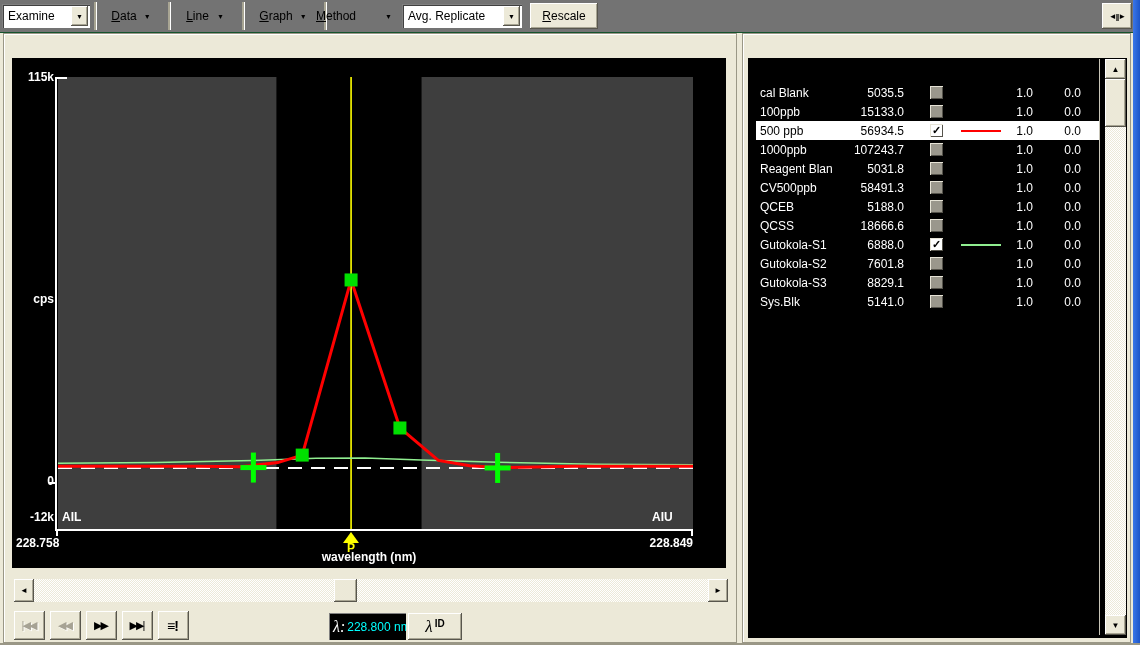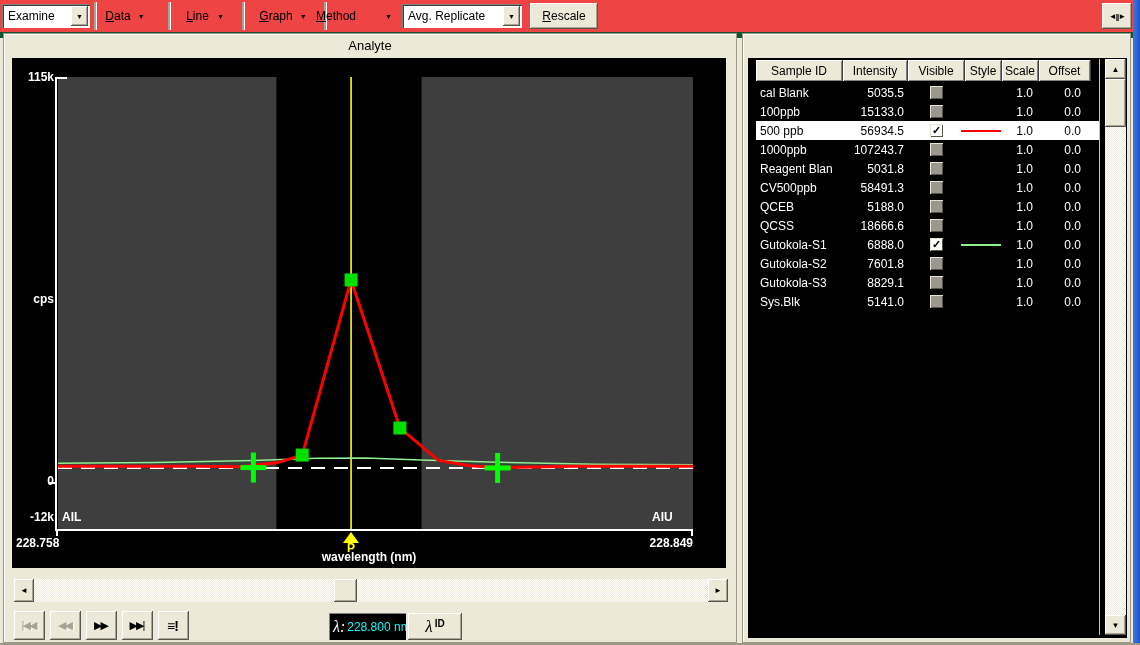--- a/index.html
+++ b/index.html
@@ -2,21 +2,21 @@
 <html><head>
 <meta charset="utf-8">
 <style>
   html,body{margin:0;padding:0;}
   .window{position:relative;width:1140px;height:645px;overflow:hidden;background:#ece9d8;
           font-family:"Liberation Sans",sans-serif;color:#000;border-bottom:2px solid #9a9786;box-sizing:border-box;}
   .blue-strip{position:absolute;right:0;top:0;width:7px;height:645px;background:linear-gradient(90deg,#3a76e8,#1c55c8);}
   
   .raised{background:#ece9d8;box-shadow:inset -1px -1px 0 #58564d, inset 1px 1px 0 #ffffff, inset -2px -2px 0 #a8a593;}
   
-  .toolbar{position:absolute;left:0;top:0;width:1133px;height:32px;background:#ef4444;border-bottom:6px solid #14532d;}
+  .toolbar{position:absolute;left:0;top:0;width:1133px;height:32px;background:#737373;border-bottom:1px solid #14532d;}
   .combo{position:absolute;top:4px;height:24px;background:#fff;box-shadow:inset 1px 1px 0 #808080, inset 2px 2px 0 #404040, inset -1px -1px 0 #fff;}
   .combo-text{position:absolute;left:6px;top:5px;font-size:12px;white-space:nowrap;}
   .combo-btn{position:absolute;right:2px;top:2px;width:17px;height:20px;display:flex;align-items:center;justify-content:center;}
   .dd{font-size:7px;line-height:1;color:#000;}
   .tsep{position:absolute;top:2px;height:28px;width:2px;background:#a8a593;border-right:1px solid #fff;}
   .tbtn{position:absolute;top:2px;height:28px;display:flex;align-items:center;justify-content:center;gap:7px;font-size:12px;cursor:default;}
   .tlabel{white-space:nowrap;}
   .pushbtn{position:absolute;display:flex;align-items:center;justify-content:center;font-size:12px;}
   
   .panel{position:absolute;top:33px;height:610px;background:#ece9d8;border:1px solid #9a9786;box-shadow:inset 1px 1px 0 #fff;box-sizing:border-box;}
@@ -75,21 +75,21 @@
 
   <div class="toolbar">
     <div class="combo" style="left:2px;width:88px;">
       <span class="combo-text">Examine</span>
       <span class="combo-btn raised">
         <span class="dd">▼</span>
       </span>
     </div>
     <div class="tsep" style="left:94px;"></div>
 
-    <div class="tbtn" style="left:92px;width:66px;">
+    <div class="tbtn" style="left:98px;width:66px;">
       <span class="tlabel"><u>D</u><span>ata</span></span>
       <span class="dd">▼</span>
     </div>
     <div class="tsep" style="left:168px;"></div>
 
     <div class="tbtn" style="left:172px;width:66px;gap:8px;">
       <span class="tlabel"><u>L</u><span>ine</span></span>
       <span class="dd">▼</span>
     </div>
     <div class="tsep" style="left:242px;"></div>
@@ -115,21 +115,20 @@
     <div class="pushbtn raised" style="left:530px;top:3px;width:68px;height:26px;">
       <span><u>R</u><span>escale</span></span>
     </div>
 
     <div class="pushbtn raised" style="left:1102px;top:3px;width:30px;height:26px;font-size:8px;font-weight:bold;letter-spacing:-1px;">
       <span>◄||►</span>
     </div>
   </div>
 
   <div class="panel" style="left:3px;width:734px;">
-    <div class="panel-title">Analyte</div>
 
     <div class="plot">
 
       <div class="ax" style="left:43px;top:19px;width:2px;height:453px;"></div>
       <div class="ax" style="left:43px;top:471px;width:638px;height:2px;"></div>
       <div class="ax" style="left:45px;top:19px;width:10px;height:2px;"></div>
       <div class="ax" style="left:37px;top:424px;width:6px;height:2px;"></div>
       <div class="ax" style="left:44px;top:471px;width:2px;height:7px;"></div>
       <div class="ax" style="left:679px;top:471px;width:2px;height:7px;"></div>
 
@@ -194,28 +193,20 @@
     </div>
     <div class="lambda-id raised">
       <span class="lam">λ</span>
       <span class="idtxt">ID</span>
     </div>
   </div>
 
   <div class="panel" style="left:742px;width:389px;">
 
     <div class="table-area">
-      <div class="s-head">
-        <div class="hc" style="width:87px;">Sample ID</div>
-        <div class="hc" style="width:65px;">Intensity</div>
-        <div class="hc" style="width:57px;">Visible</div>
-        <div class="hc" style="width:37px;">Style</div>
-        <div class="hc" style="width:37px;">Scale</div>
-        <div class="hc" style="width:52px;">Offset</div>
-      </div>
 
       <div class="s-body">
           <div class="s-row">
             <div class="c id">cal Blank</div>
             <div class="c num int">5035.5</div>
             <div class="c vis">
               <span class="cb"></span>
             </div>
             <div class="c sty"></div>
             <div class="c num scale">1.0</div>

